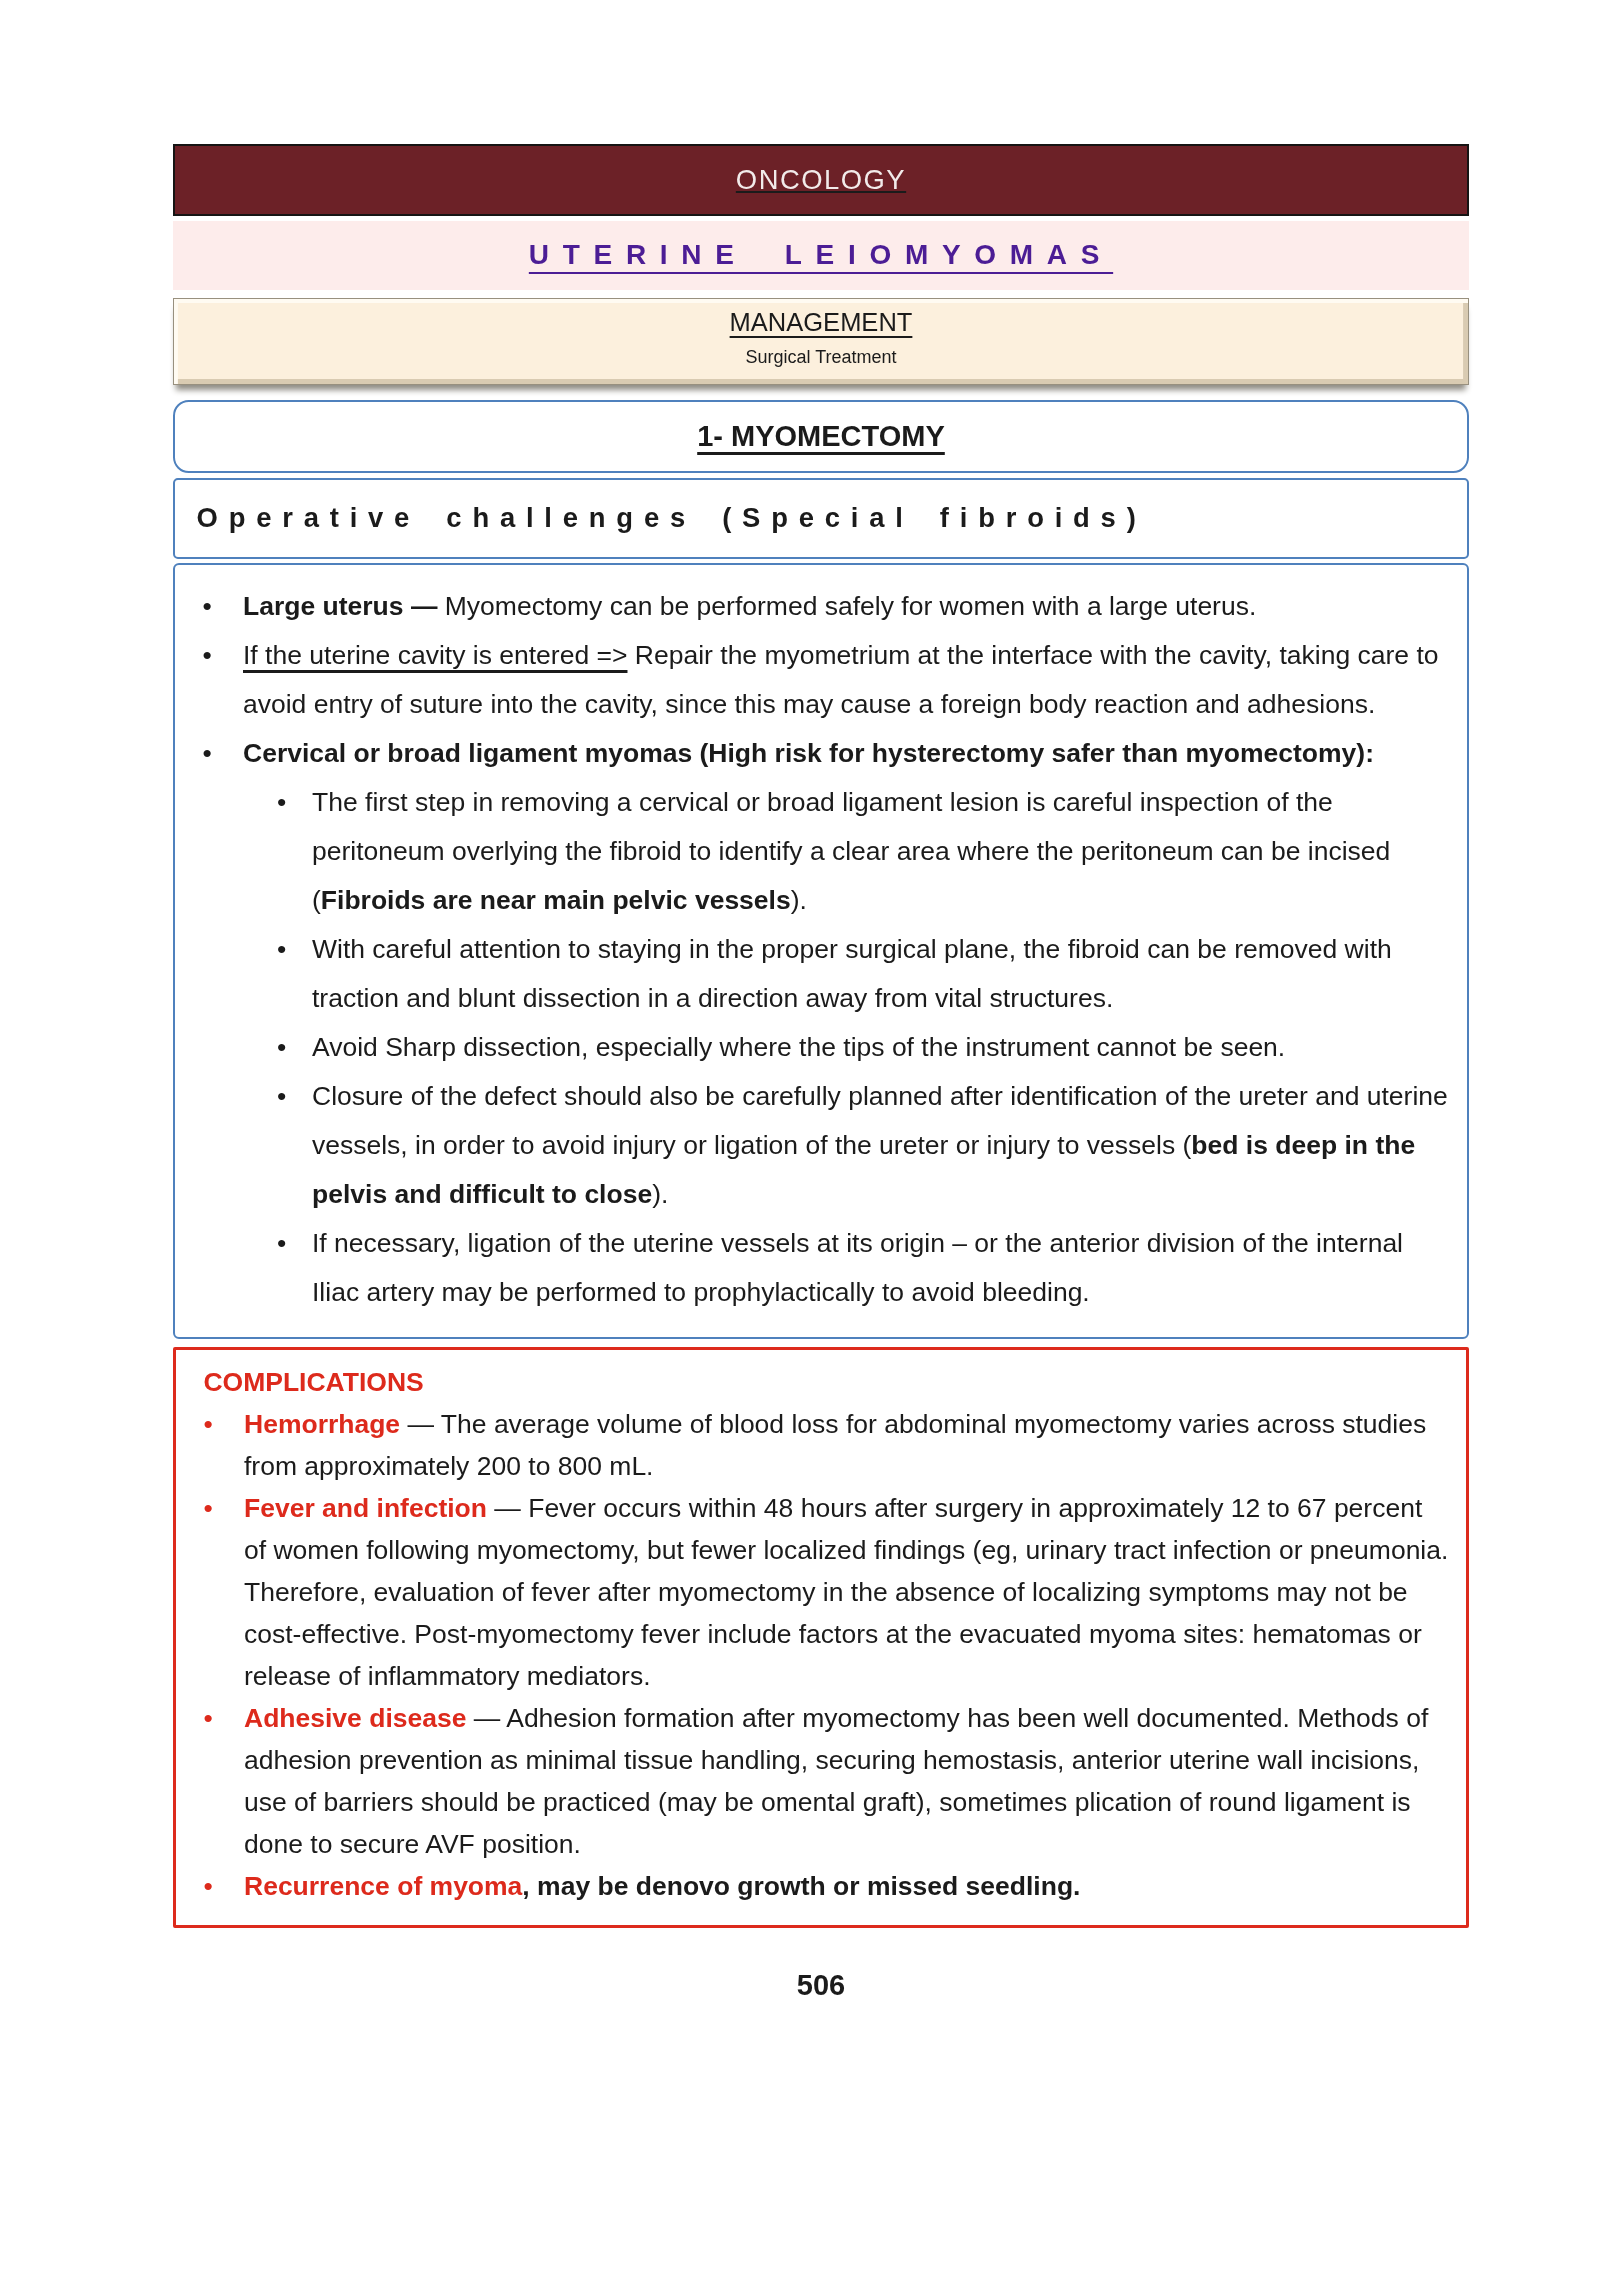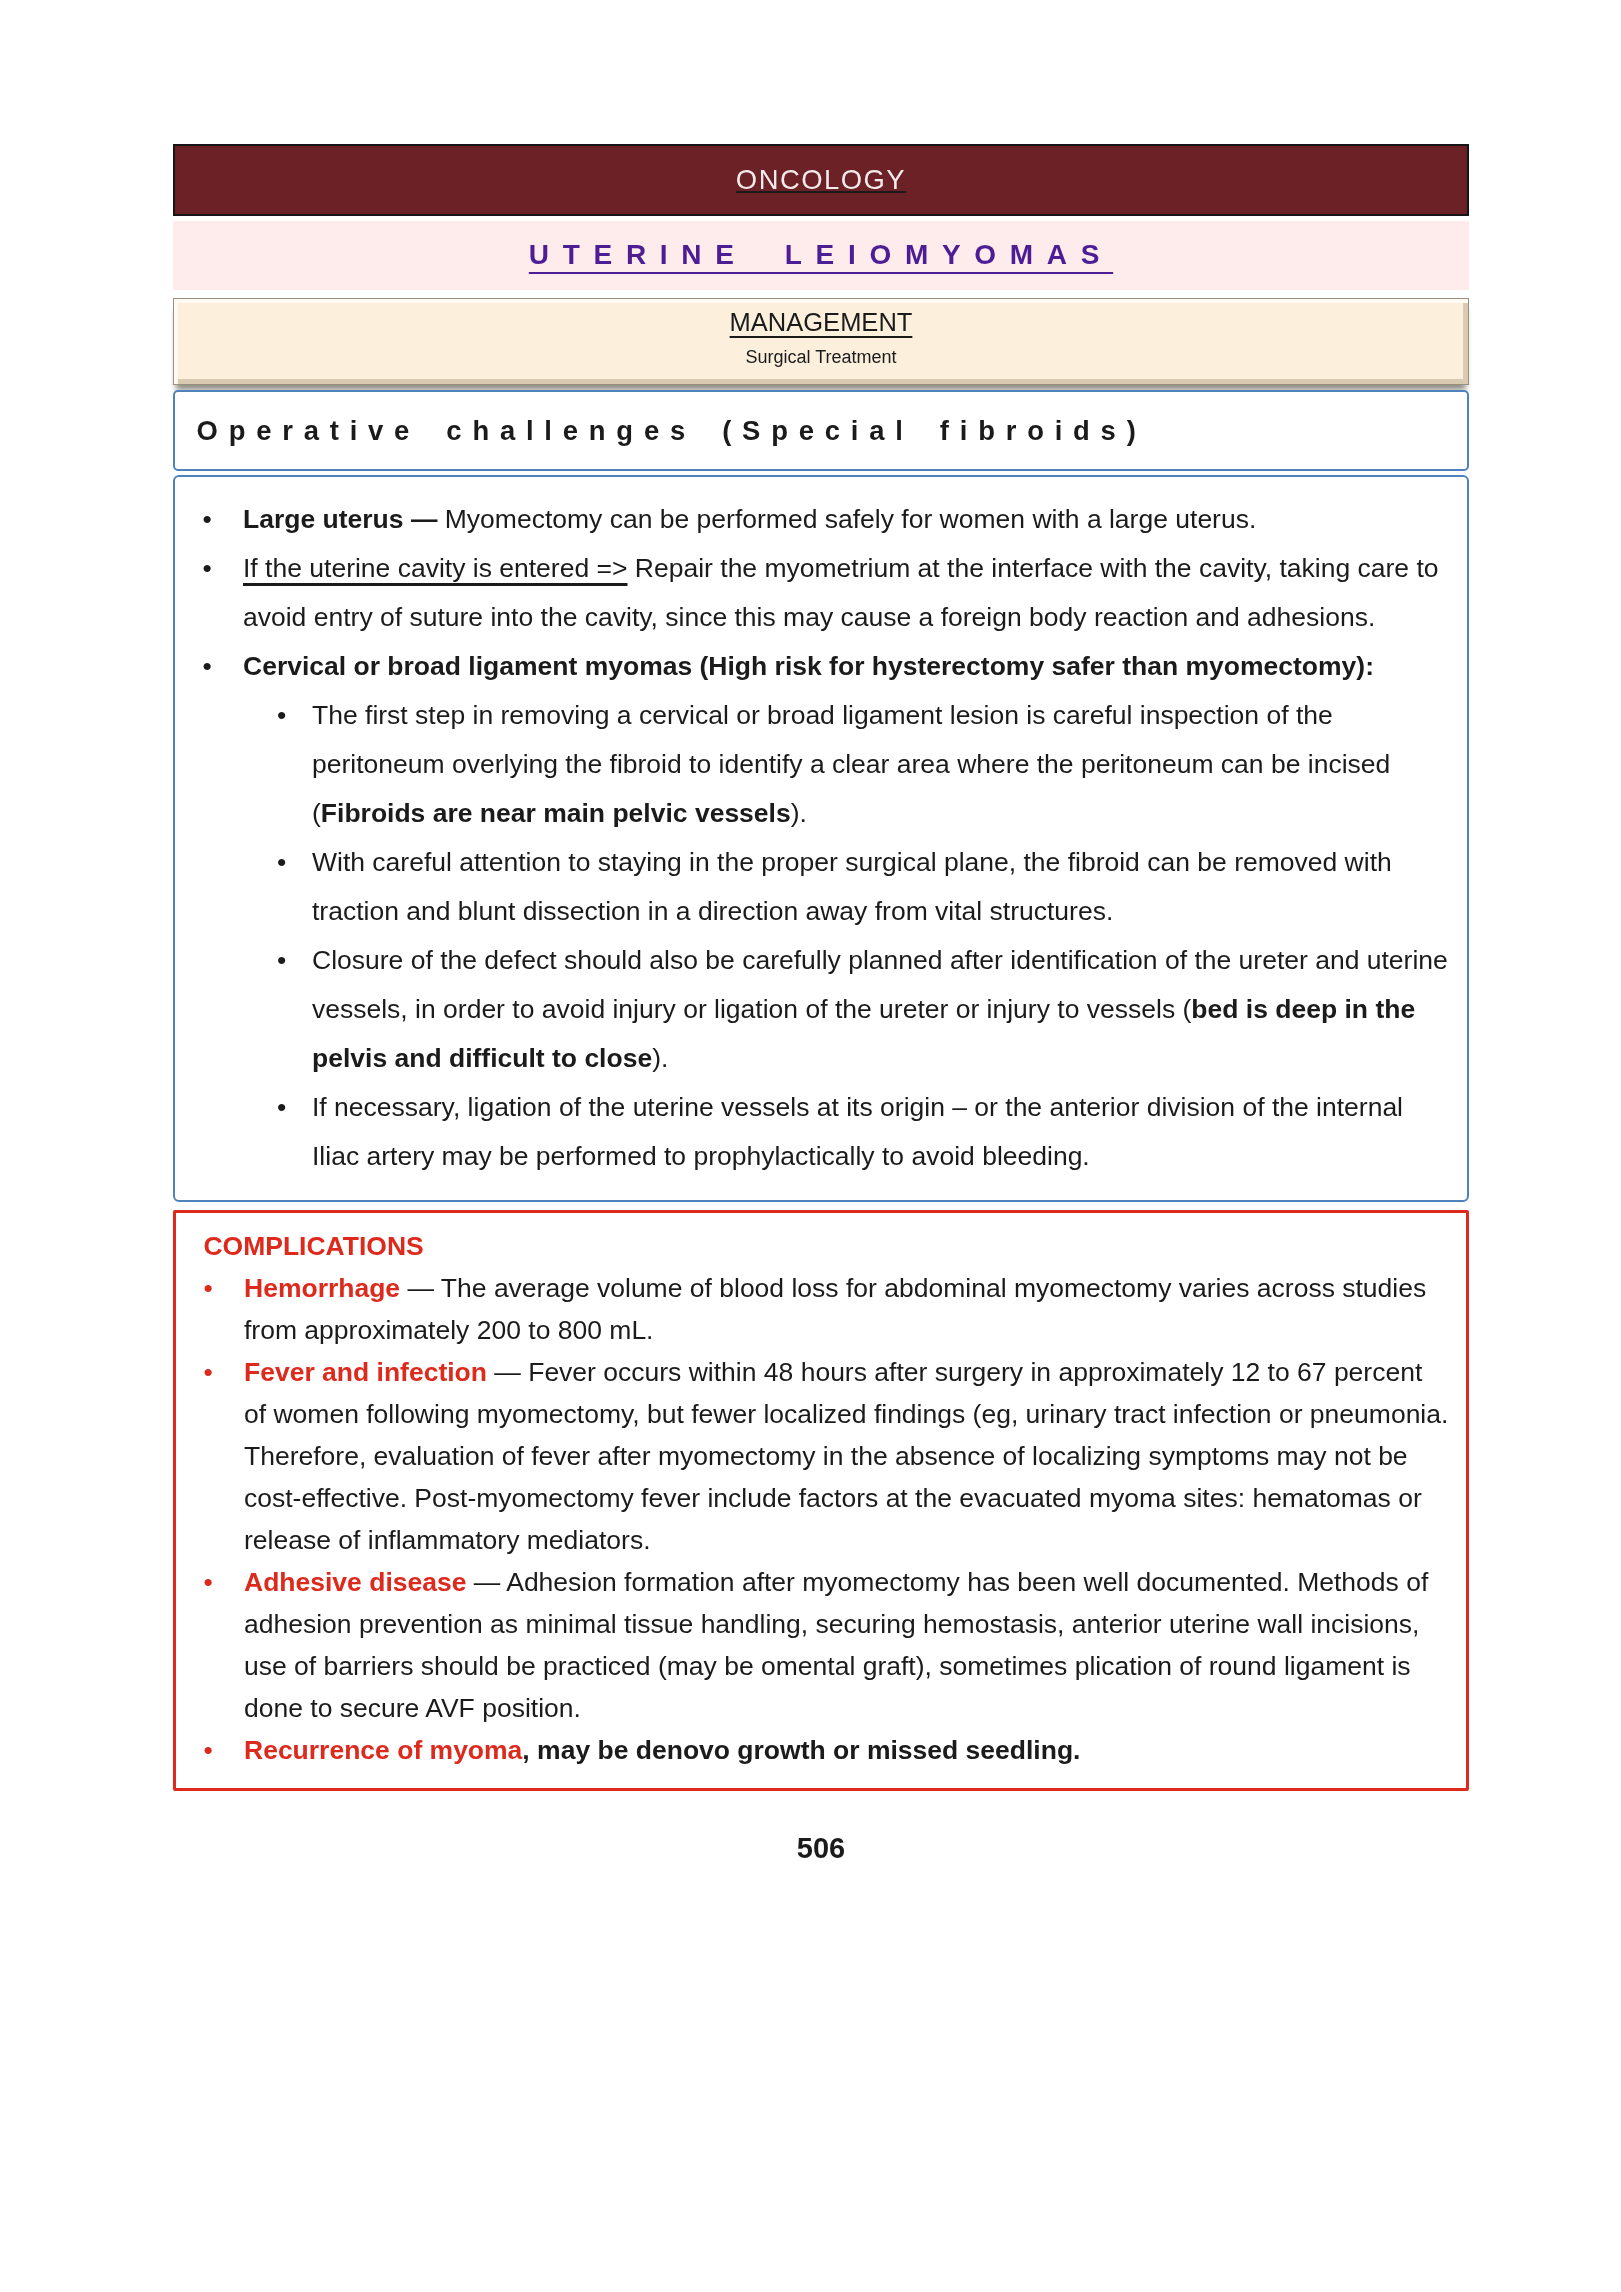--- a/index.html
+++ b/index.html
@@ -212,32 +212,36 @@
 
     <div class="topic-band">
       <span class="topic-title">UTERINE LEIOMYOMAS</span>
     </div>
 
     <div class="mgmt-box">
       <div class="mgmt-title">MANAGEMENT</div>
       <div class="mgmt-sub">Surgical Treatment</div>
     </div>
 
+    <div class="myo-box">
+      <span class="myo-title">1- MYOMECTOMY</span>
+    </div>
 
     <div class="op-box">
       <span class="op-title">Operative challenges (Special fibroids)</span>
     </div>
 
     <div class="content-box">
       <ul class="doc-list" id="challenges-list">
           <li class="lvl1"><span class="seg-b">Large uterus —</span><span> Myomectomy can be performed safely for women with a large uterus.</span></li>
           <li class="lvl1"><span class="seg-bu">If the uterine cavity is entered =&gt;</span><span> Repair the myometrium at the interface with the cavity, taking care to avoid entry of suture into the cavity, since this may cause a foreign body reaction and adhesions.</span></li>
           <li class="lvl1"><span class="seg-b">Cervical or broad ligament myomas (High risk for hysterectomy safer than myomectomy):</span></li>
           <li class="lvl2"><span>The first step in removing a cervical or broad ligament lesion is careful inspection of the peritoneum overlying the fibroid to identify a clear area where the peritoneum can be incised (</span><span class="seg-b">Fibroids are near main pelvic vessels</span><span>).</span></li>
           <li class="lvl2"><span>With careful attention to staying in the proper surgical plane, the fibroid can be removed with traction and blunt dissection in a direction away from vital structures.</span></li>
+          <li class="lvl2"><span>Avoid Sharp dissection, especially where the tips of the instrument cannot be seen.</span></li>
           <li class="lvl2"><span>Closure of the defect should also be carefully planned after identification of the ureter and uterine vessels, in order to avoid injury or ligation of the ureter or injury to vessels (</span><span class="seg-b">bed is deep in the pelvis and difficult to close</span><span>).</span></li>
           <li class="lvl2"><span>If necessary, ligation of the uterine vessels at its origin – or the anterior division of the internal Iliac artery may be performed to prophylactically to avoid bleeding.</span></li>
         </ul>
     </div>
 
     <div class="comp-box">
       <div class="comp-title">COMPLICATIONS</div>
       <ul class="comp-list" id="complications-list">
           <li><span class="seg-red">Hemorrhage</span><span> — The average volume of blood loss for abdominal myomectomy varies across studies from approximately 200 to 800 mL.</span></li>
           <li><span class="seg-red">Fever and infection</span><span> — Fever occurs within 48 hours after surgery in approximately 12 to 67 percent of women following myomectomy, but fewer localized findings (eg, urinary tract infection or pneumonia. Therefore, evaluation of fever after myomectomy in the absence of localizing symptoms may not be cost-effective. Post-myomectomy fever include factors at the evacuated myoma sites: hematomas or release of inflammatory mediators.</span></li>

